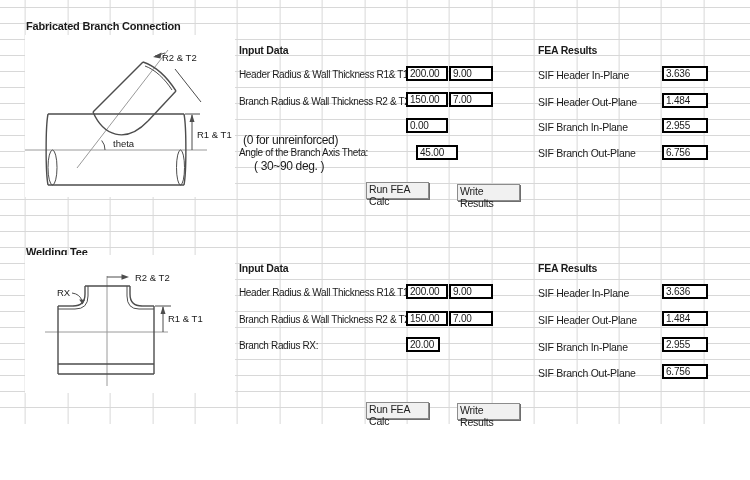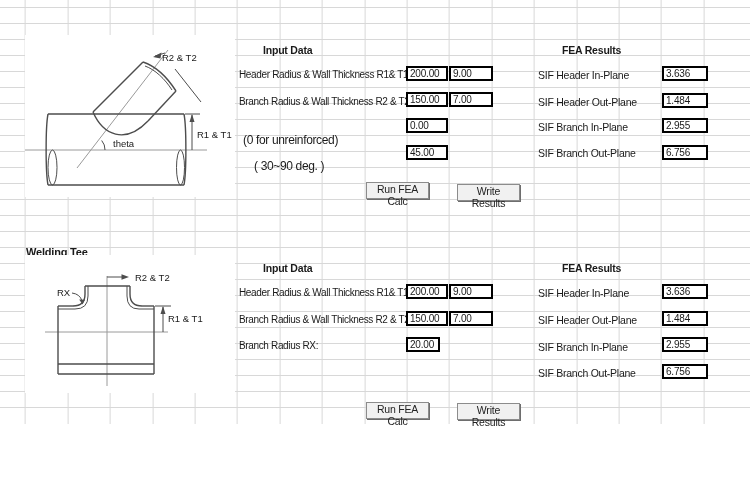--- a/index.html
+++ b/index.html
@@ -5,41 +5,42 @@
   html,body{margin:0;padding:0;background:#fff;}
   .screen{position:relative;width:750px;height:480px;overflow:hidden;background:#fff;
           font-family:"Liberation Sans",sans-serif;color:#1a1a1a;}
   .grid{position:absolute;left:0;top:0;width:750px;height:424px;
         background-image:
           repeating-linear-gradient(to right, transparent 0 41.4px, #d8d8d8 41.4px 42.4px),
           repeating-linear-gradient(to bottom, transparent 0 15px, #d8d8d8 15px 16px);
         background-position:-16.4px 0, 0 -8px;}
   .panel{position:absolute;background:#ffffff;}
   .title{position:absolute;font-size:11px;font-weight:bold;letter-spacing:-0.2px;white-space:nowrap;}
-  .heading{position:absolute;font-size:10.5px;font-weight:bold;letter-spacing:-0.2px;white-space:nowrap;padding-left:24px;}
+  .heading{position:absolute;font-size:10.5px;font-weight:bold;letter-spacing:-0.2px;white-space:nowrap;}
   .lbl{position:absolute;font-size:10px;letter-spacing:-0.35px;line-height:12px;white-space:nowrap;}
   .rlbl{position:absolute;font-size:10.5px;letter-spacing:-0.25px;line-height:12px;white-space:nowrap;}
   .note{position:absolute;font-size:12px;letter-spacing:-0.35px;line-height:12px;white-space:nowrap;}
   .vbox{position:absolute;box-sizing:border-box;height:15px;border:2px solid #000;background:#fff;
         font-size:10px;line-height:11px;padding:0 2px;letter-spacing:-0.2px;white-space:nowrap;}
   .xlbtn{position:absolute;box-sizing:border-box;height:17px;background:#f1f1f1;border:1px solid #8c8c8c;
          box-shadow:1px 1px 0 #6e6e6e;font-family:"Liberation Sans",sans-serif;font-size:10.5px;
-         letter-spacing:-0.2px;color:#222;padding:0 2px;text-align:center;cursor:default;}
+         letter-spacing:-0.2px;color:#222;padding:0 2px;text-align:left;cursor:default;}
   svg text{font-family:"Liberation Sans",sans-serif;font-size:9.5px;fill:#1a1a1a;}
   svg .pipe{stroke:#4d4d4d;stroke-width:1.4;fill:none;}
   svg .thin{stroke:#4d4d4d;stroke-width:1;fill:none;}
   svg .cl{stroke:#9a9a9a;stroke-width:1;fill:none;}
   svg .ah{fill:#4d4d4d;stroke:none;}
 </style>
 </head>
 <body>
 
 <div class="screen">
   <div class="grid"></div>
 
+  <div class="title" style="left:26px;top:20px">Fabricated Branch Connection</div>
 
   <div class="panel" style="left:25px;top:35px;width:210px;height:162px">
     <svg width="210" height="162" viewBox="0 0 210 162">
 
       <line class="cl" x1="0" y1="115" x2="182" y2="115"></line>
       <line class="cl" x1="52" y1="133" x2="143" y2="15"></line>
 
       <path class="pipe" d="M23 79 L159 79"></path>
       <path class="pipe" d="M23 150 L159 150"></path>
       <path class="pipe" d="M23 79 C20.5 92 20.5 137 23 150"></path>
@@ -75,22 +76,23 @@
   <div class="vbox" style="left:406px;top:66px;width:42px"><span>200.00</span></div>
   <div class="vbox" style="left:449px;top:66px;width:44px"><span>9.00</span></div>
 
   <div class="lbl" style="left:239px;top:96px">Branch Radius &amp; Wall Thickness R2 &amp; T2:</div>
   <div class="vbox" style="left:406px;top:92px;width:42px"><span>150.00</span></div>
   <div class="vbox" style="left:449px;top:92px;width:44px"><span>7.00</span></div>
 
   <div class="note" style="left:243px;top:134px">(0 for unreinforced)</div>
   <div class="vbox" style="left:406px;top:118px;width:42px"><span>0.00</span></div>
 
+  <div class="lbl" style="left:239px;top:147px">Angle of the Branch Axis Theta:</div>
   <div class="note" style="left:254px;top:160px">( 30~90 deg. )</div>
-  <div class="vbox" style="left:406px;top:145px;width:42px"><span>45.00</span></div>
+  <div class="vbox" style="left:416px;top:145px;width:42px"><span>45.00</span></div>
 
   <div class="rlbl" style="left:538px;top:69px">SIF Header In-Plane</div>
   <div class="vbox" style="left:662px;top:66px;width:46px"><span>3.636</span></div>
   <div class="rlbl" style="left:538px;top:96px">SIF Header Out-Plane</div>
   <div class="vbox" style="left:662px;top:93px;width:46px"><span>1.484</span></div>
   <div class="rlbl" style="left:538px;top:121px">SIF Branch In-Plane</div>
   <div class="vbox" style="left:662px;top:118px;width:46px"><span>2.955</span></div>
   <div class="rlbl" style="left:538px;top:147px">SIF Branch Out-Plane</div>
   <div class="vbox" style="left:662px;top:145px;width:46px"><span>6.756</span></div>
 

